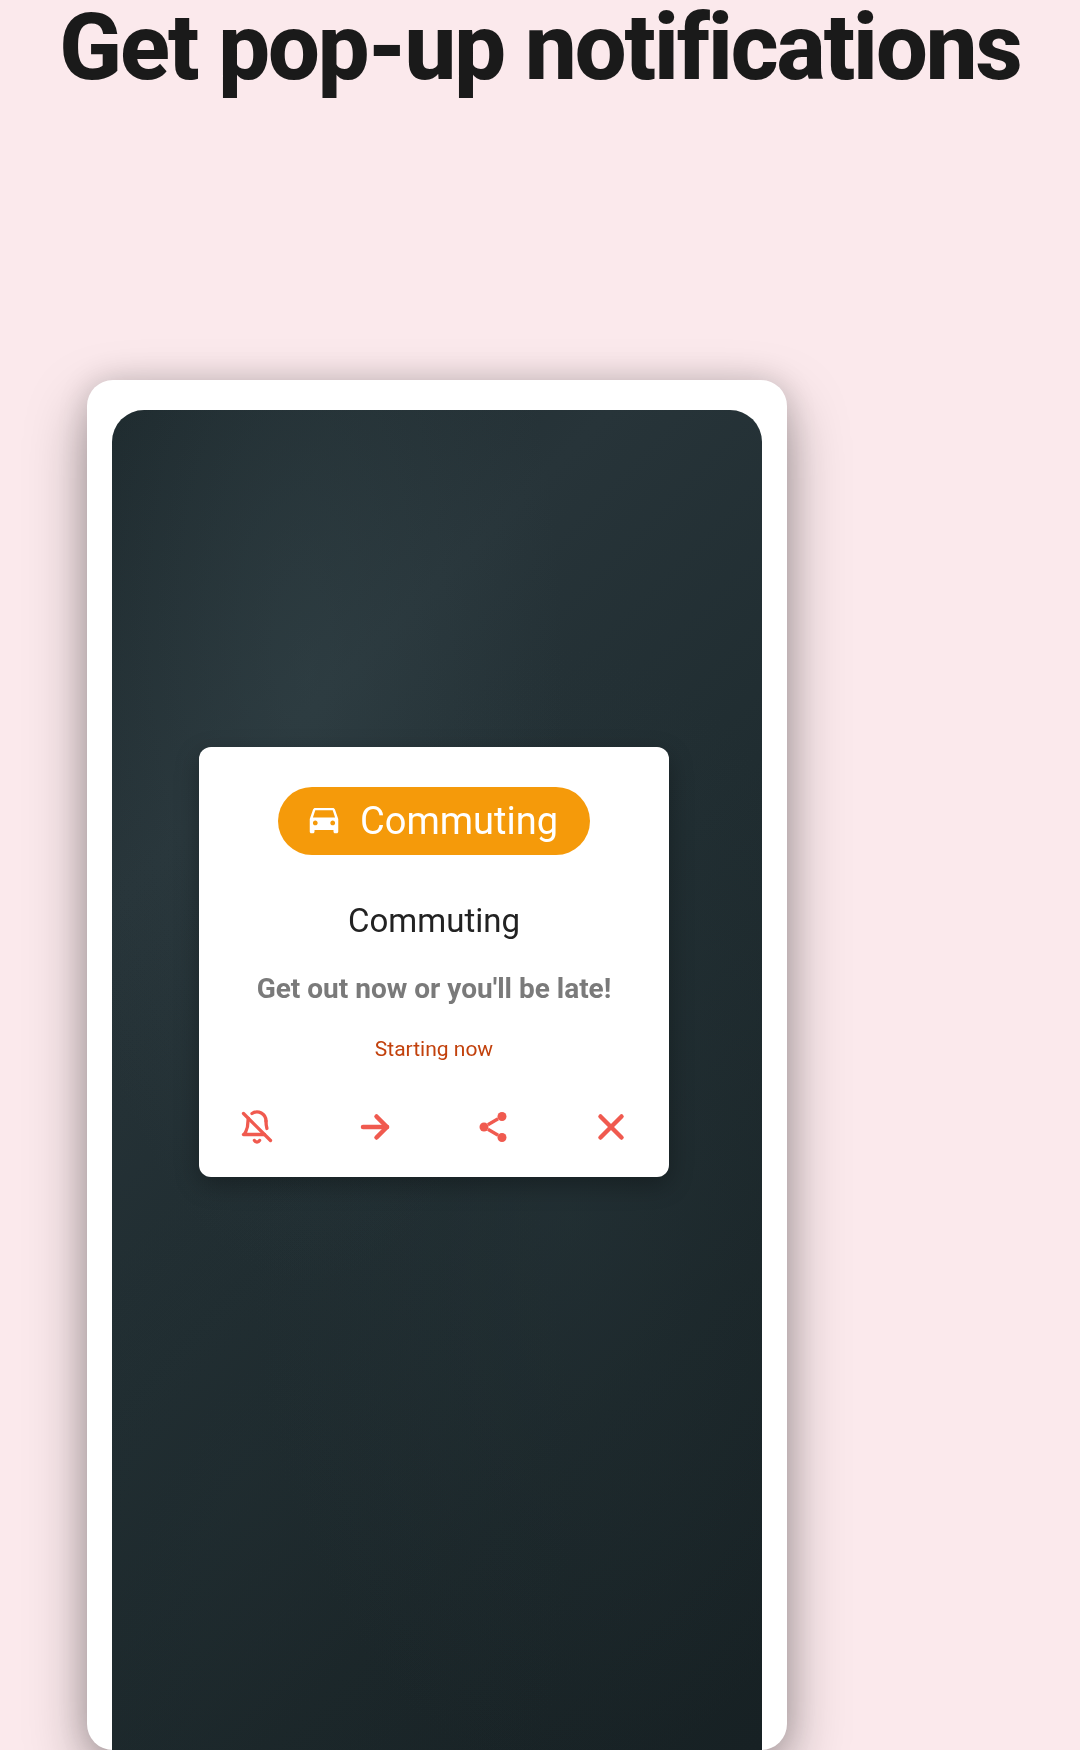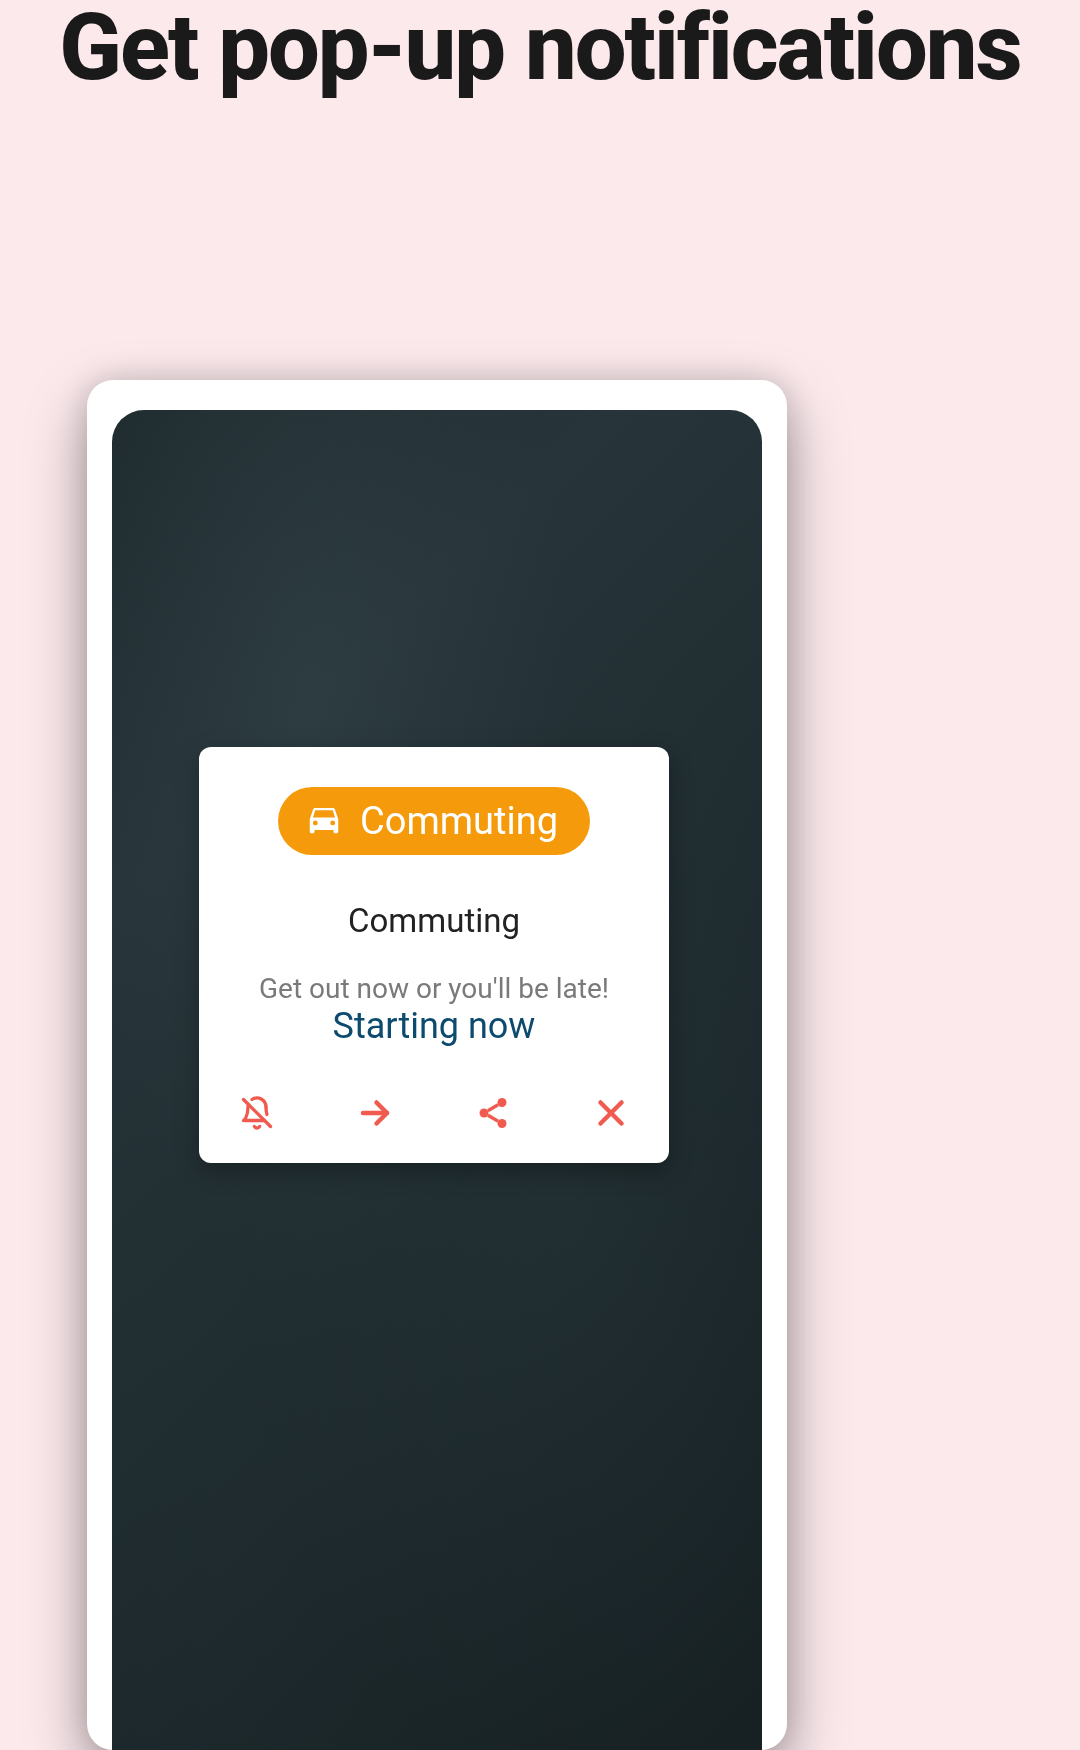--- a/index.html
+++ b/index.html
@@ -85,25 +85,26 @@
     .notif-title {
       font-size: 33px;
       color: #222222;
       margin-top: 46px;
       font-weight: 400;
     }
     .notif-body {
       font-size: 28px;
       color: #7a7a7a;
       margin-top: 32px;
-      font-weight: 400;
+      font-weight: 700;
     }
     .notif-status {
-      font-size: 36px;
-      color: #0c4a6e;
+      font-size: 21px;
+      color: #c2410c;
+      margin-top: 32px;
       font-weight: 400;
     }
     .action-row {
       width: 100%;
       display: flex;
       justify-content: space-between;
       align-items: center;
       margin-top: 48px;
       padding: 0 10px 8px 10px;
     }

